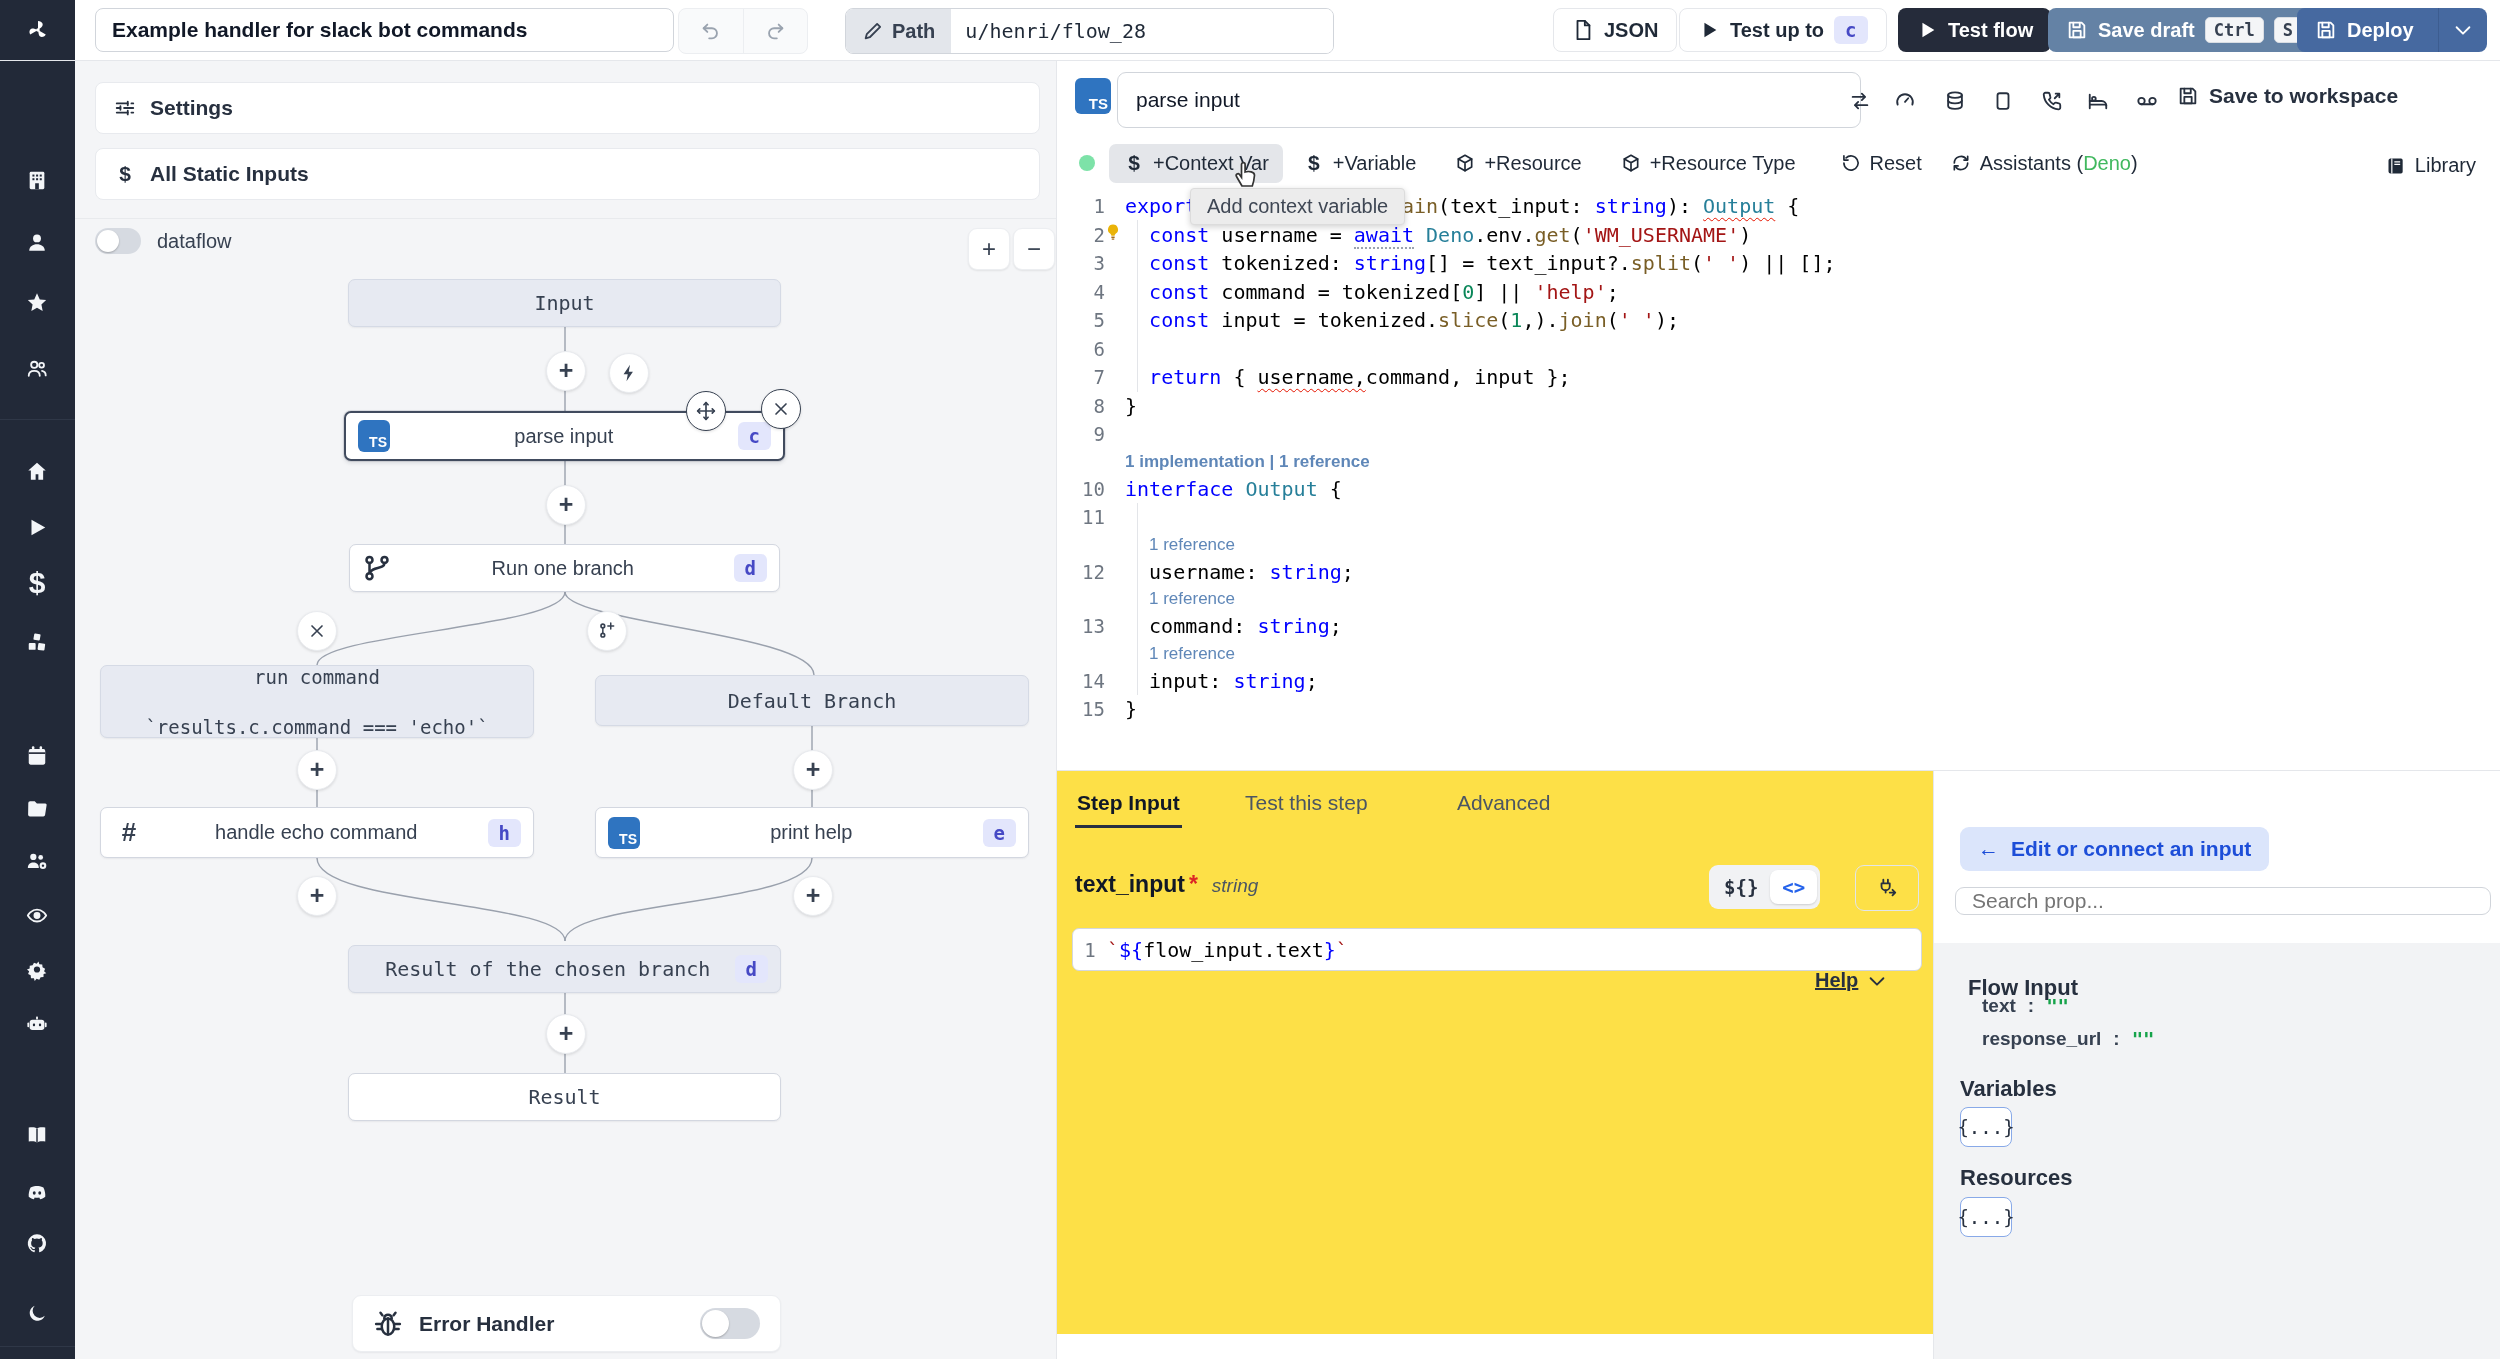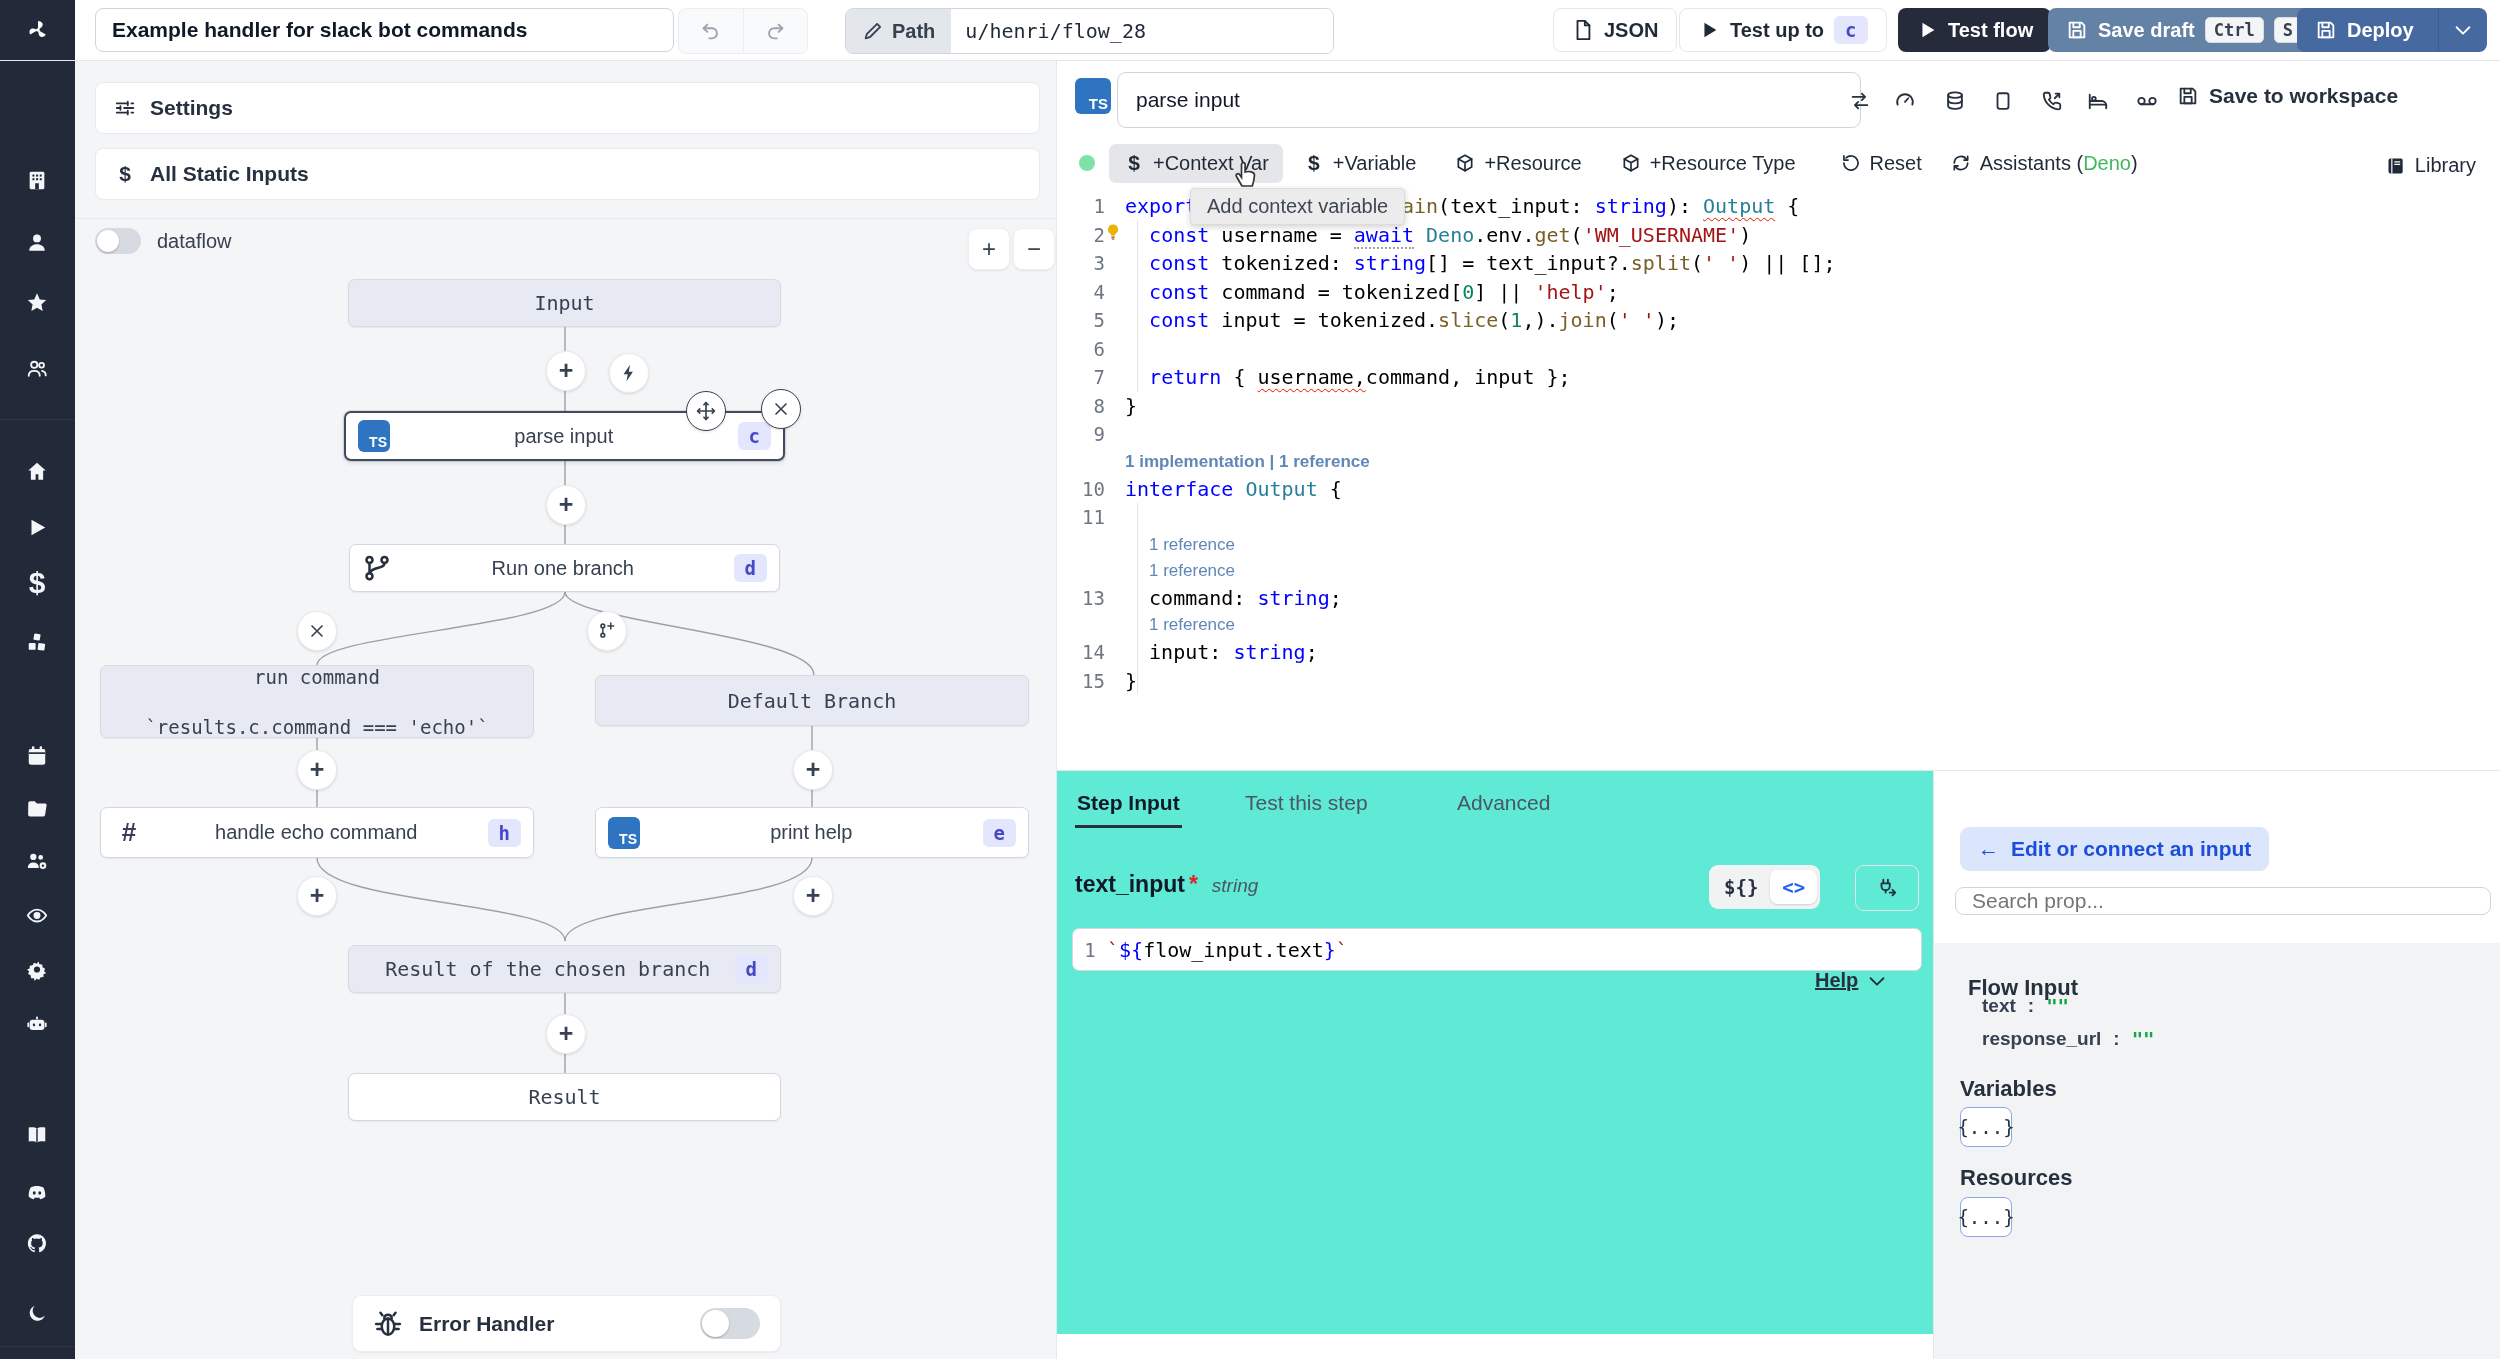--- a/index.html
+++ b/index.html
@@ -85,21 +85,21 @@
   .tk-num{color:#098658;}
   .tk-pl{color:#000;}
   .tk-plsq{color:#000;text-decoration:underline wavy #e51400 1px;text-underline-offset:4px;}
   .tk-kwhint{color:#0000ff;border-bottom:2px dotted #9ca3af;}
   .bulb{width:20px;height:20px;margin-left:-22px;margin-right:2px;}
   #indent-guide1{left:80px;top:160px;width:1px;height:172px;background:#e3e5e9;}
   #indent-guide2{left:80px;top:443px;width:1px;height:192px;background:#e3e5e9;}
   #tooltip{left:133px;top:128px;background:#ececec;border:1px solid #dcdcdc;box-shadow:0 2px 6px rgba(0,0,0,.18);border-radius:4px;padding:6px 16px;font-size:20px;color:#3f4754;z-index:12;}
   #cursor{left:172px;top:96px;z-index:13;}
   
-  #steppanel{left:1057px;top:770px;width:876px;height:564px;background:#5eead4;border-top:1px solid #e5e7eb;box-sizing:border-box;}
+  #steppanel{left:1057px;top:770px;width:876px;height:564px;background:#fde047;border-top:1px solid #e5e7eb;box-sizing:border-box;}
   .tab{position:absolute;top:10px;height:44px;display:flex;align-items:center;font-size:21px;color:#4b5563;cursor:pointer;padding:0 2px;}
   .tab.active{color:#111827;font-weight:bold;border-bottom:3.5px solid #283042;}
   #fieldrow{left:18px;top:100px;display:flex;align-items:baseline;gap:14px;}
   #fieldname{font-size:23px;font-weight:bold;color:#111827;}
   #fieldreq{color:#dc2626;font-weight:bold;font-size:23px;margin-left:-10px;}
   #fieldtype{font-size:19px;font-style:italic;color:#4b5563;}
   #seg{left:652px;top:94px;height:44px;background:#f1f2f4;border-radius:9px;display:flex;align-items:center;padding:3px;box-sizing:border-box;font-family:"DejaVu Sans Mono",monospace;}
   #seg .s1{padding:6px 12px;color:#27303f;font-size:19px;font-weight:bold;}
   #seg .s2{padding:6px 12px;background:#fff;border-radius:8px;box-shadow:0 1px 2px rgba(0,0,0,.15);color:#2563eb;font-size:19px;font-weight:bold;}
   #plugbtn{left:798px;top:94px;width:62px;height:44px;border:1px solid #e2e5e9;border-radius:9px;display:flex;align-items:center;justify-content:center;color:#27303f;cursor:pointer;}
@@ -710,20 +710,21 @@
         <div class="crow"><span class="ln">4</span><span class="ct"><span class="tk-pl">  </span><span class="tk-kw">const</span><span class="tk-pl"> command = tokenized[</span><span class="tk-num">0</span><span class="tk-pl">] || </span><span class="tk-str">'help'</span><span class="tk-pl">;</span></span></div>
         <div class="crow"><span class="ln">5</span><span class="ct"><span class="tk-pl">  </span><span class="tk-kw">const</span><span class="tk-pl"> input = tokenized.</span><span class="tk-fn">slice</span><span class="tk-pl">(</span><span class="tk-num">1</span><span class="tk-pl">,).</span><span class="tk-fn">join</span><span class="tk-pl">(</span><span class="tk-str">' '</span><span class="tk-pl">);</span></span></div>
         <div class="crow"><span class="ln">6</span><span class="ct"></span></div>
         <div class="crow"><span class="ln">7</span><span class="ct"><span class="tk-pl">  </span><span class="tk-kw">return</span><span class="tk-pl"> { </span><span class="tk-plsq">username,</span><span class="tk-pl">command, input };</span></span></div>
         <div class="crow"><span class="ln">8</span><span class="ct"><span class="tk-pl">}</span></span></div>
         <div class="crow"><span class="ln">9</span><span class="ct"></span></div>
         <div class="lensrow i0">1 implementation | 1 reference</div>
         <div class="crow"><span class="ln">10</span><span class="ct"><span class="tk-kw">interface</span><span class="tk-pl"> </span><span class="tk-type">Output</span><span class="tk-pl"> {</span></span></div>
         <div class="crow"><span class="ln">11</span><span class="ct"></span></div>
         <div class="lensrow i1">1 reference</div>
+        <div class="crow"><span class="ln">12</span><span class="ct"><span class="tk-pl">  username: </span><span class="tk-kw">string</span><span class="tk-pl">;</span></span></div>
         <div class="lensrow i1">1 reference</div>
         <div class="crow"><span class="ln">13</span><span class="ct"><span class="tk-pl">  command: </span><span class="tk-kw">string</span><span class="tk-pl">;</span></span></div>
         <div class="lensrow i1">1 reference</div>
         <div class="crow"><span class="ln">14</span><span class="ct"><span class="tk-pl">  input: </span><span class="tk-kw">string</span><span class="tk-pl">;</span></span></div>
         <div class="crow"><span class="ln">15</span><span class="ct"><span class="tk-pl">}</span></span></div>
       </div>
 
     <div id="tooltip" class="abs">Add context variable</div>
     <span id="cursor" class="abs">
       <svg width="32" height="34" viewBox="0 0 32 34">

